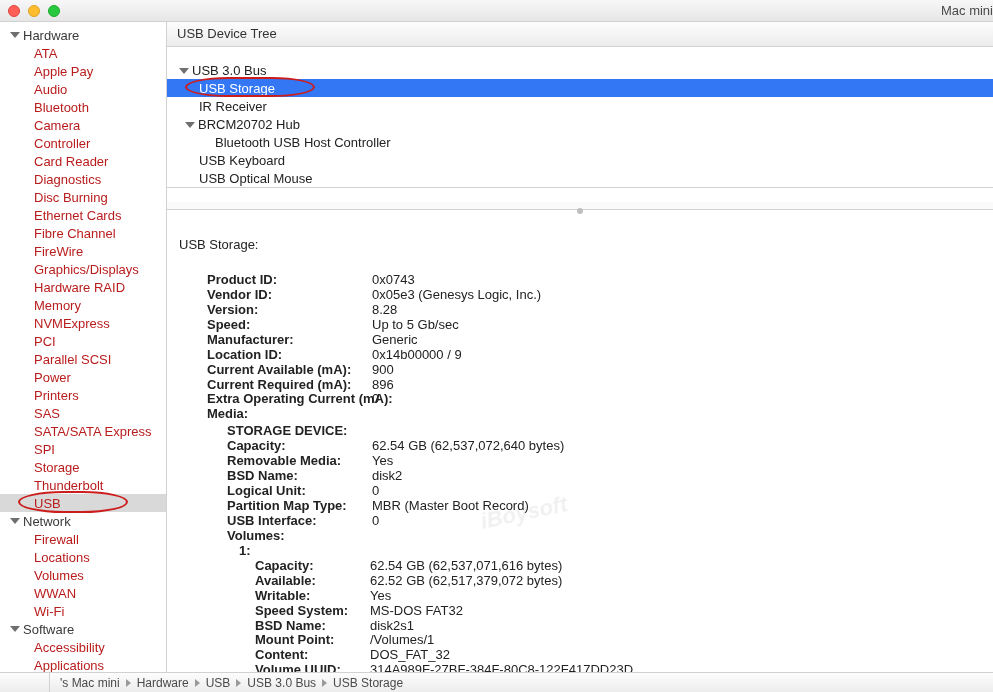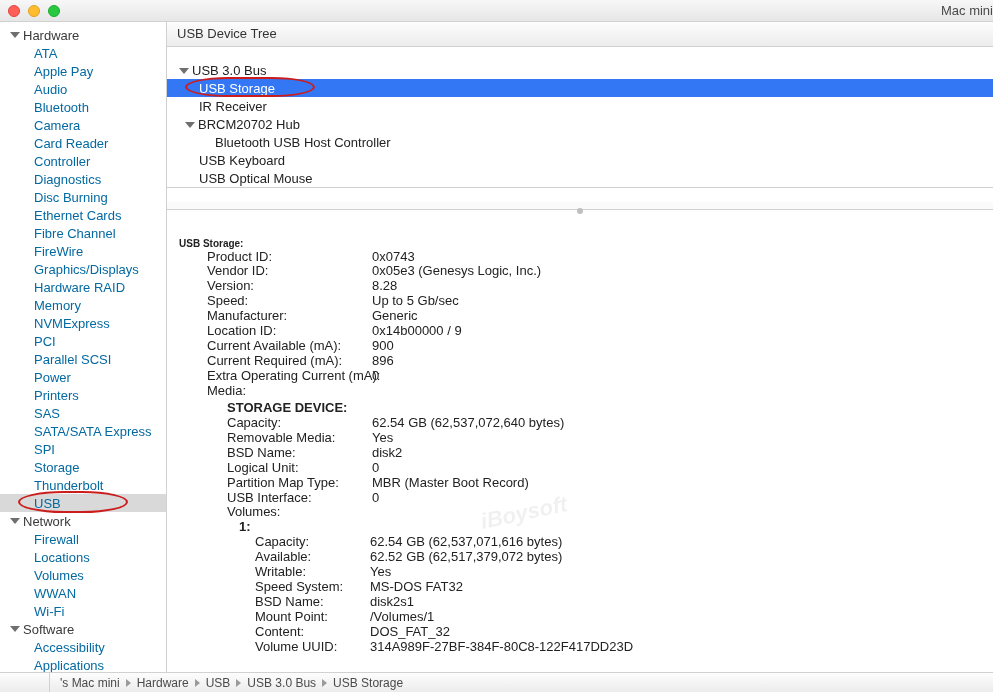--- a/index.html
+++ b/index.html
@@ -8,40 +8,40 @@
 .traffic { display: flex; gap: 8px; }
 .traffic span { width: 12px; height: 12px; border-radius: 50%; display: inline-block; }
 .t-close { background: #ff5f57; border: 0.5px solid #e0443e; }
 .t-min   { background: #ffbd2e; border: 0.5px solid #dea123; }
 .t-max   { background: #28c840; border: 0.5px solid #1aad2b; }
 .title-center { position: absolute; left: 0; right: 0; text-align: right; font-size: 13px; color: #4a4a4a; }
 .main { display: flex; height: calc(692px - 22px - 20px); }
 .sidebar { width: 167px; background: #fff; border-right: 1px solid #d1d1d1; overflow-y: auto; padding-top: 4px; font-size: 13px; }
 .sb-category { color: #3a3a3a; padding: 1.5px 4px 1.5px 10px; cursor: pointer; display: flex; align-items: center; }
 .disclosure { display:inline-block; width:0; height:0; border-left:5px solid transparent; border-right:5px solid transparent; border-top:6px solid #6f6f6f; margin-right:3px; }
-.sb-item { padding: 1.5px 4px 1.5px 34px; color: #0369a1; cursor: pointer; white-space: nowrap; position: relative; }
+.sb-item { padding: 1.5px 4px 1.5px 34px; color: #b91c1c; cursor: pointer; white-space: nowrap; position: relative; }
 .sb-item.selected { background: #d9d9d9; }
 .circle-mark { position:absolute; border:2.5px solid #cc1d1d; border-radius:50%/60%; pointer-events:none; }
 .circle-usb { left:18px; top:-3px; width:110px; height:22px; }
 .content { flex: 1; display: flex; flex-direction: column; overflow: hidden; gap: 14px; }
 .content-header { background: linear-gradient(#fdfdfd,#ececec); border-bottom:1px solid #d1d1d1; padding: 4px 10px 5px 10px; font-size:13px; color:#333; }
 .tree { border-bottom:1px solid #d1d1d1; background:#fff; overflow:auto; }
 .tree-row { padding:1.5px 6px 1.5px 0; font-size:13px; cursor:pointer; white-space:nowrap; position:relative; }
 .tree-row.selected { background:#3477f5; color:#fff; }
 .tree-disc { display:inline-block; width:0; height:0; border-left:5px solid transparent; border-right:5px solid transparent; border-top:6px solid #6f6f6f; margin-right:3px; margin-left:0; position:relative; top:-1px; }
 .tree-pad1 { padding-left: 12px; }
 .tree-pad2 { padding-left: 32px; }
 .tree-pad3 { padding-left: 48px; }
 .circle-usbstorage { left:18px; top:-2px; width:130px; height:20px; border-radius:40%/60%; }
 .drag-dot { height:8px; background:#fafafa; border-bottom:1px solid #d1d1d1; text-align:center; }
 .drag-dot span { display:inline-block; width:6px; height:6px; background:#bfbfbf; border-radius:50%; margin-top:1px; }
 .details { flex:1; overflow:auto; padding:14px 10px 10px 40px; font-size:13px; line-height:1.15; }
-.details h3 { font-size:10px; font-weight:700; margin-left:-28px; margin-bottom:0; }
+.details h3 { font-size:13px; font-weight:400; margin-left:-28px; margin-bottom:20px; }
 .kv { display:flex; }
-.kv .k { width: 165px; white-space:nowrap; }
+.kv .k { width: 165px; white-space:nowrap;font-weight:bold; }
 .kv .v { }
 .media-hdr { font-weight:600; margin-top:2px; margin-left:20px; }
 .media-kv .k { width: 145px; }
 .media-kv { padding-left: 20px; }
 .vol-hdr { font-weight:600; margin-left:32px; }
 .vol-kv .k { width: 115px; }
 .vol-kv { padding-left: 48px; }
 .watermark { position:absolute; left:480px; top:500px; font-size:22px; font-style:italic; font-weight:600; color:rgba(0,0,0,0.06); transform:rotate(-12deg); pointer-events:none; }
 .statusbar { height:20px; background:linear-gradient(#fdfdfd,#ececec); border-top:1px solid #d1d1d1; display:flex; align-items:center; font-size:12px; color:#4a4a4a; }
 .sb-seg { padding:0 4px 0 10px; display:flex; align-items:center; }
@@ -64,22 +64,22 @@
   <div class="sidebar" id="sidebar">
       <div class="sb-category">
         <span class="disclosure"></span>
         <span>Hardware</span>
       </div>
       <div class="sb-item">ATA</div>
       <div class="sb-item">Apple Pay</div>
       <div class="sb-item">Audio</div>
       <div class="sb-item">Bluetooth</div>
       <div class="sb-item">Camera</div>
+      <div class="sb-item">Controller</div>
       <div class="sb-item">Card Reader</div>
-      <div class="sb-item">Controller</div>
       <div class="sb-item">Diagnostics</div>
       <div class="sb-item">Disc Burning</div>
       <div class="sb-item">Ethernet Cards</div>
       <div class="sb-item">Fibre Channel</div>
       <div class="sb-item">FireWire</div>
       <div class="sb-item">Graphics/Displays</div>
       <div class="sb-item">Hardware RAID</div>
       <div class="sb-item">Memory</div>
       <div class="sb-item">NVMExpress</div>
       <div class="sb-item">PCI</div>

